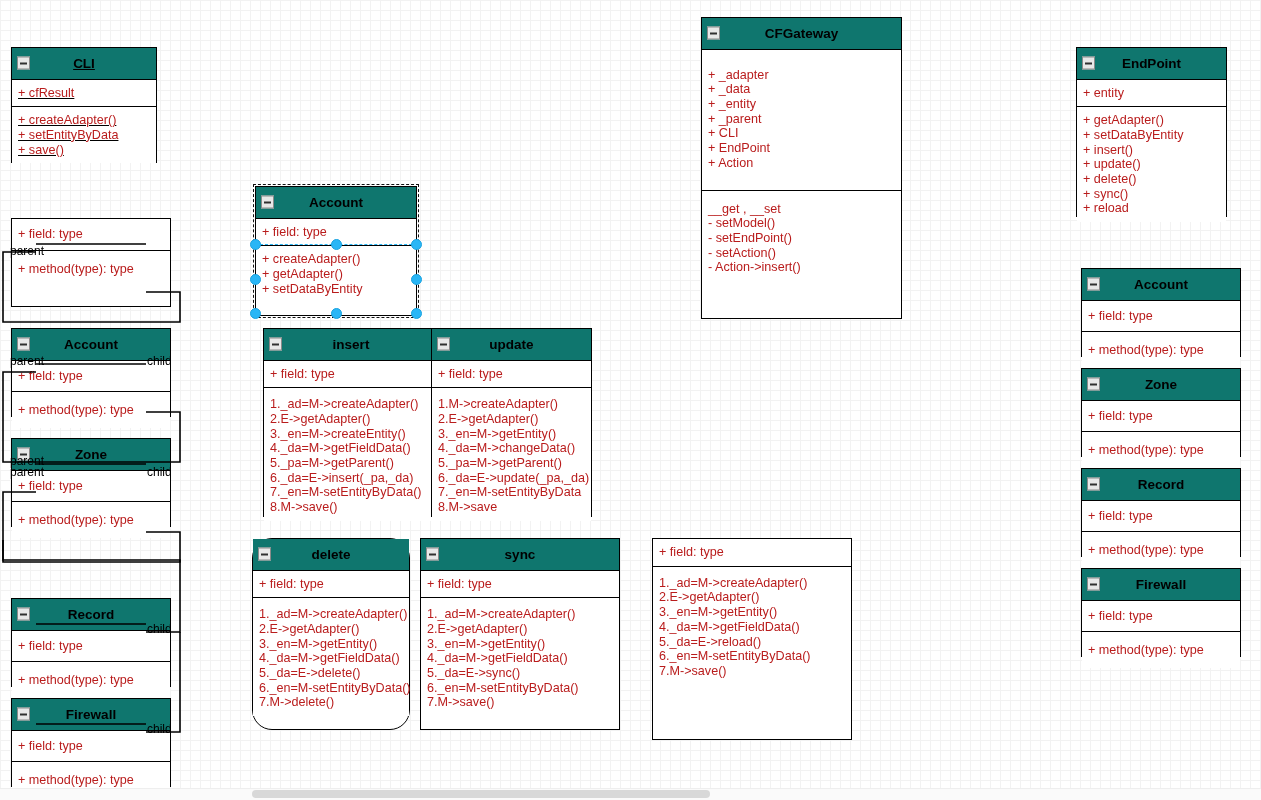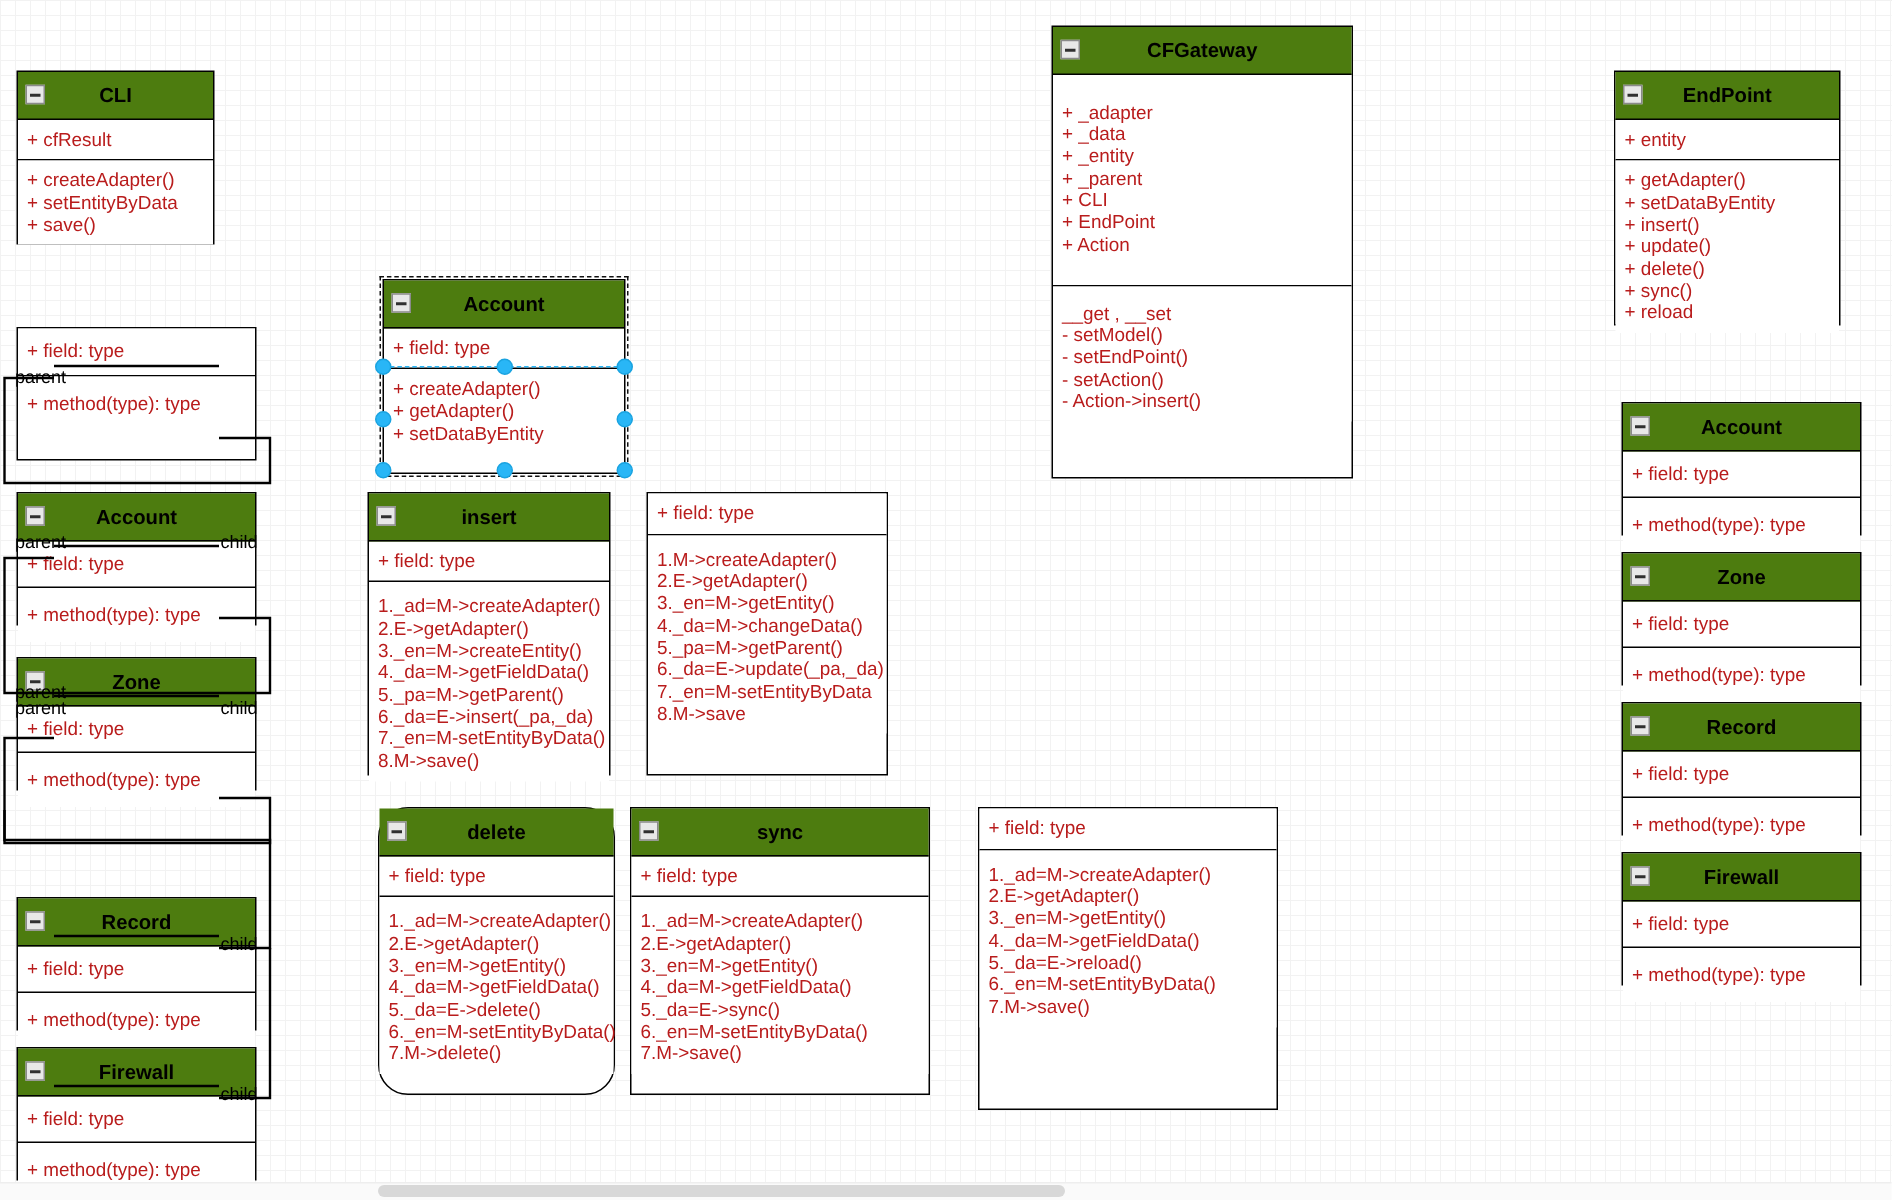--- a/index.html
+++ b/index.html
@@ -48,21 +48,21 @@
   .uml-title {
     position: relative;
     border-bottom: 1.6px solid #000000;
     text-align: center;
     font-weight: bold;
     font-size: 13.5px;
     color: #000000;
     line-height: 1;
     padding: 9px 22px 8px 22px;
     box-sizing: border-box;
-    background: #4d7c0f;
+    background: #0f766e;
   }
   .collapse-icon {
     position: absolute;
     left: 5px;
     top: 50%;
     transform: translateY(-50%);
     width: 13px;
     height: 13px;
     border: 1px solid #8a8a8a;
     background: #e8e8e8;
@@ -183,21 +183,21 @@
 
   <span class="edge-label" style="left:10px;  top:245px;">parent</span>
   <span class="edge-label" style="left:10px;  top:355px;">parent</span>
   <span class="edge-label" style="left:147px; top:355px;">child</span>
   <span class="edge-label" style="left:10px;  top:455px;">parent</span>
   <span class="edge-label" style="left:10px;  top:466px;">parent</span>
   <span class="edge-label" style="left:147px; top:466px;">child</span>
   <span class="edge-label" style="left:147px; top:623px;">child</span>
   <span class="edge-label" style="left:147px; top:723px;">child</span>
 
-  <div class="uml" style="left:11px; top:47px; width:132px; height:116px;">
+  <div class="uml" style="left:11px; top:47px; width:146px; height:116px;text-decoration:underline;">
     <div class="uml-title">
       <span class="collapse-icon"></span>
       <span>CLI</span>
     </div>
     <div class="uml-section bordered">
       <div class="row">+ cfResult</div>
     </div>
     <div class="uml-section">
       <div class="row">+ createAdapter()</div>
       <div class="row">+ setEntityByData</div>
@@ -266,41 +266,45 @@
       <div class="row">+ getAdapter()</div>
       <div class="row">+ setDataByEntity</div>
       <div class="row">+ insert()</div>
       <div class="row">+ update()</div>
       <div class="row">+ delete()</div>
       <div class="row">+ sync()</div>
       <div class="row">+ reload</div>
     </div>
   </div>
 
-  <div class="uml" style="left:245px; top:328px; width:162px; height:189px;">
+  <div class="uml" style="left:263px; top:328px; width:176px; height:189px;">
     <div class="uml-title">
       <span class="collapse-icon"></span>
       <span>insert</span>
     </div>
     <div class="uml-section bordered">
       <div class="row">+ field: type</div>
     </div>
     <div class="uml-section" style="padding-top:9px;">
       <div class="row">1._ad=M-&gt;createAdapter()</div>
       <div class="row">2.E-&gt;getAdapter()</div>
       <div class="row">3._en=M-&gt;createEntity()</div>
       <div class="row">4._da=M-&gt;getFieldData()</div>
       <div class="row">5._pa=M-&gt;getParent()</div>
       <div class="row">6._da=E-&gt;insert(_pa,_da)</div>
       <div class="row">7._en=M-setEntityByData()</div>
       <div class="row">8.M-&gt;save()</div>
     </div>
   </div>
 
   <div class="uml" style="left:431px; top:328px; width:161px; height:189px;">
+    <div class="uml-title">
+      <span class="collapse-icon"></span>
+      <span>update</span>
+    </div>
     <div class="uml-section bordered">
       <div class="row">+ field: type</div>
     </div>
     <div class="uml-section" style="padding-top:9px;">
       <div class="row">1.M-&gt;createAdapter()</div>
       <div class="row">2.E-&gt;getAdapter()</div>
       <div class="row">3._en=M-&gt;getEntity()</div>
       <div class="row">4._da=M-&gt;changeData()</div>
       <div class="row">5._pa=M-&gt;getParent()</div>
       <div class="row">6._da=E-&gt;update(_pa,_da)</div>

